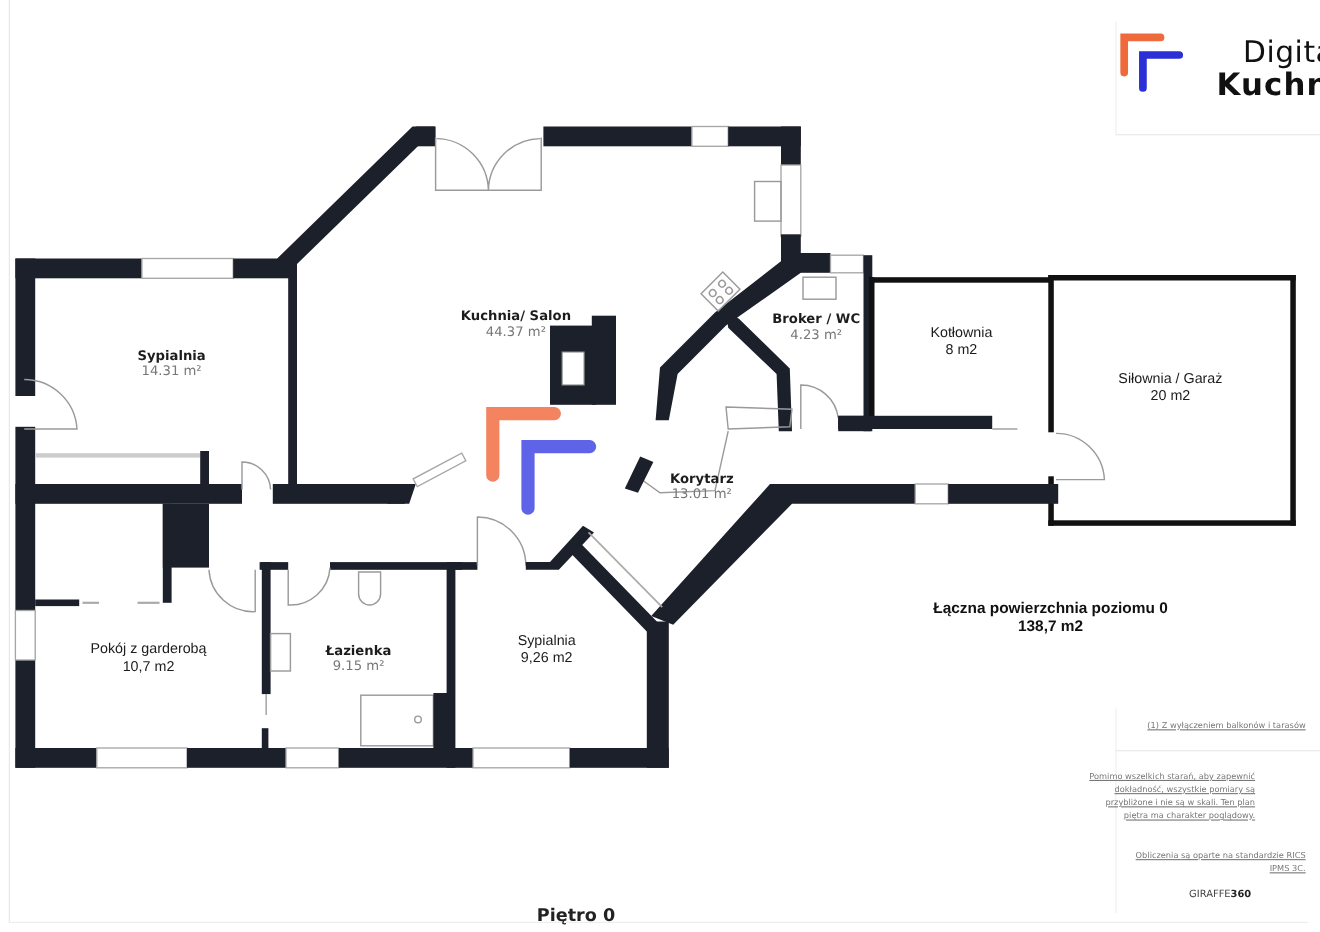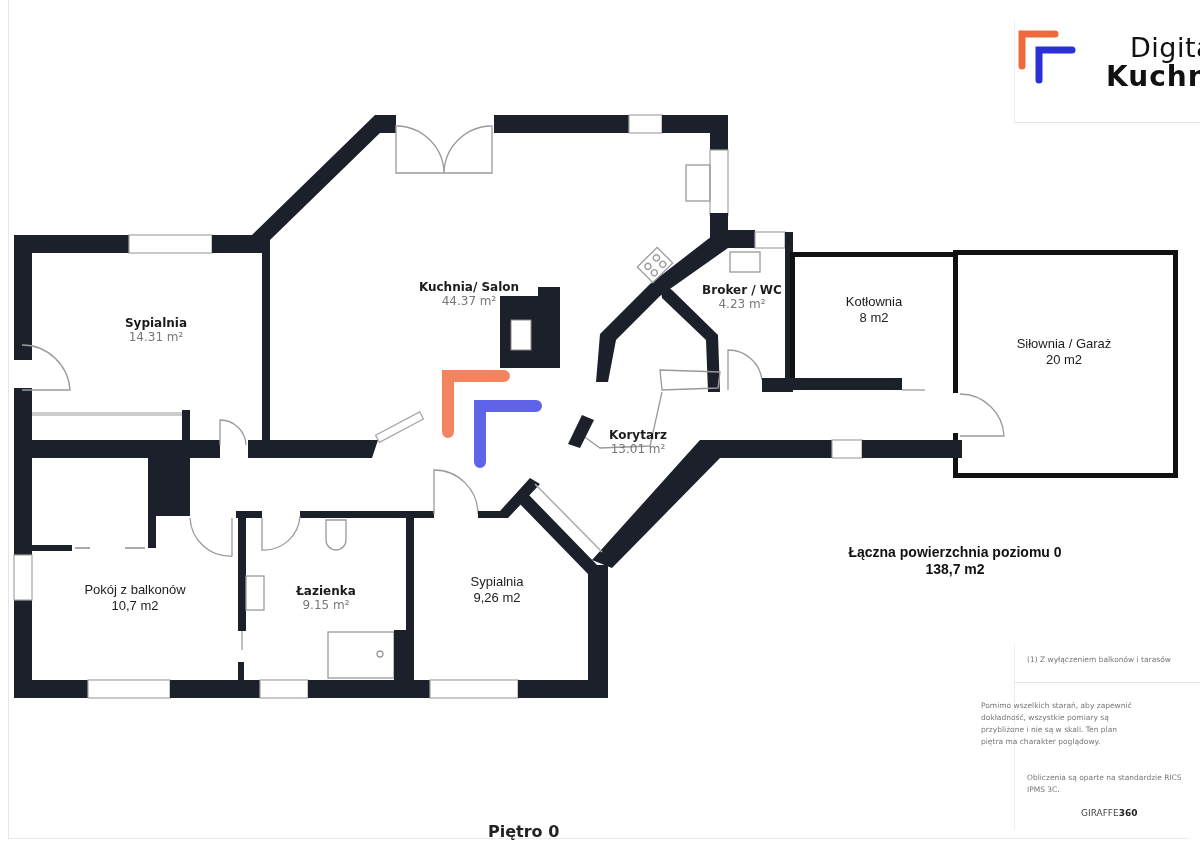--- a/index.html
+++ b/index.html
@@ -14,21 +14,21 @@
   .rname.geo { font-family:"DejaVu Sans", sans-serif; font-weight:bold; font-size:12px; }
   .rarea { font-size:13px; color:#333; }
   .rarea.geo { font-family:"DejaVu Sans", sans-serif; color:#777; font-size:12px; }
   .total { font-weight:bold; font-size:14px; color:#111; }
   .logo-box { position:absolute; left:1014px; top:20px; width:186px; height:102px; border-left:1px solid #eee; border-bottom:1px solid #e6e6e6; }
   .logo-text { position:absolute; left:1060px; top:34px; font-family:"DejaVu Sans", sans-serif; font-weight:bold; color:#111; line-height:1;margin-left:46px; }
   .logo-text .l1 { font-size:27px; font-weight:normal; letter-spacing:0.5px; display:block; margin-left:24px; }
   .logo-text .l2 { font-size:28px; display:block; letter-spacing:1px; margin-top:2px; }
   .note-box { position:absolute; left:1014px; top:644px; width:186px; height:186px; border-left:1px solid #eee; }
   .note-sep { position:absolute; left:1014px; top:682px; width:186px; height:1px; background:#e6e6e6; }
-  .note { position:absolute; font-family:"DejaVu Sans", sans-serif; font-size:7.5px; color:#777; text-align:left; line-height:12px; width:160px; }
+  .note { position:absolute; font-family:"DejaVu Sans", sans-serif; font-size:7.5px; color:#777; text-align:right; line-height:12px; width:160px;text-decoration:underline; }
   .brand { position:absolute; font-family:"DejaVu Sans", sans-serif; font-size:9px; color:#444; }
   .brand b { color:#222; }
   .floor { position:absolute; left:488px; top:822px; font-family:"DejaVu Sans", sans-serif; font-size:16px; font-weight:bold; color:#222; }
 </style>
 </head>
 <body>
 
 <div class="page"></div>
 
 <svg class="plan" width="1200" height="847" viewBox="0 0 1200 847">
@@ -175,21 +175,21 @@
 </div>
 <div class="label" style="left:1064px; top:336px;">
   <div class="rname">Siłownia / Garaż</div>
   <div class="rname">20 m2</div>
 </div>
 <div class="label" style="left:638px; top:428px;">
   <div class="rname geo">Korytarz</div>
   <div class="rarea geo">13.01 m²</div>
 </div>
 <div class="label" style="left:135px; top:582px;">
-  <div class="rname">Pokój z balkonów</div>
+  <div class="rname">Pokój z garderobą</div>
   <div class="rname">10,7 m2</div>
 </div>
 <div class="label" style="left:326px; top:584px;">
   <div class="rname geo">Łazienka</div>
   <div class="rarea geo">9.15 m²</div>
 </div>
 <div class="label" style="left:497px; top:574px;">
   <div class="rname">Sypialnia</div>
   <div class="rname">9,26 m2</div>
 </div>

